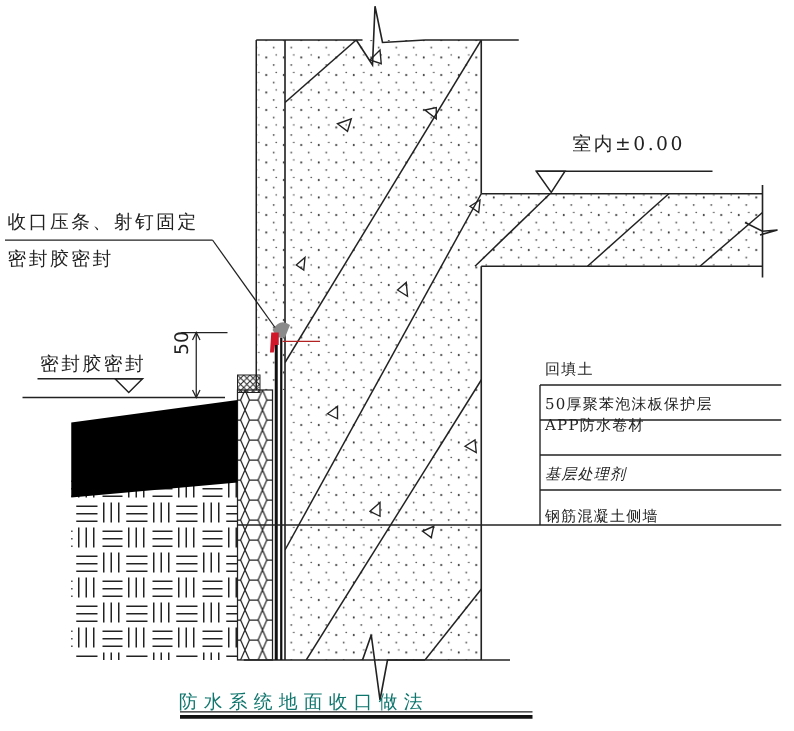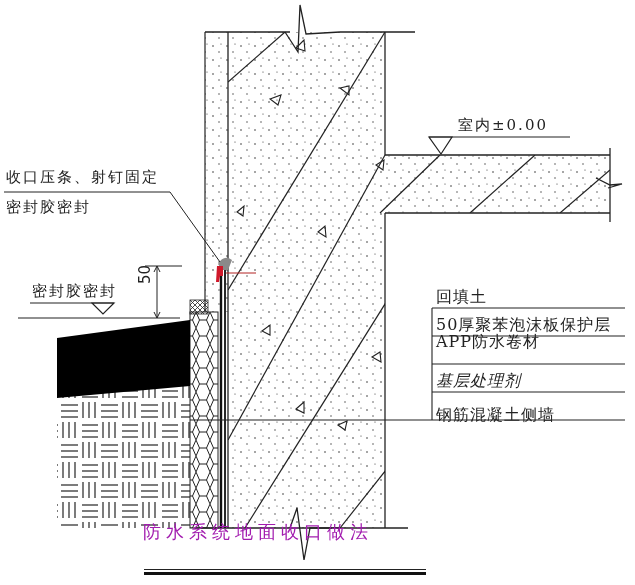--- a/index.html
+++ b/index.html
@@ -1,20 +1,20 @@
 <!DOCTYPE html>
 <html><head>
 <meta charset="utf-8">
 <style>
   html, body { margin: 0; padding: 0; background: #ffffff; }
   body { width: 635px; height: 585px; overflow: hidden; position: relative; font-family: "DejaVu Serif", "Liberation Serif", serif; }
   #canvas { position: absolute; left: 0; top: 0; width: 635px; height: 585px; }
   .lbl { position: absolute; color: #222; font-size: 15px; white-space: nowrap; line-height: 1; letter-spacing: 2px; }
-  .lbl.small { font-size: 16px; letter-spacing: 1px; }
-  .title { position: absolute; left: 143px; top: 520px; font-size: 18px; letter-spacing: 5px; color: #a21caf; white-space: nowrap; }
+  .lbl.small { font-size: 12px; letter-spacing: 1px; }
+  .title { position: absolute; left: 143px; top: 552px; font-size: 15px; letter-spacing: 5px; color: #0f766e; white-space: nowrap; }
   .title-rule1 { position: absolute; left: 144px; top: 569px; width: 282px; height: 1px; background: #222; }
   .title-rule2 { position: absolute; left: 144px; top: 572px; width: 282px; height: 3px; background: #111; }
   .dim-text { position: absolute; left: 136px; top: 284px; font-size: 15px; transform: rotate(-90deg); transform-origin: left top; color: #222; font-family: "DejaVu Sans", sans-serif; }
 </style>
 </head>
 <body>
 
 <svg id="canvas" viewBox="0 0 635 585" xmlns="http://www.w3.org/2000/svg">
   <defs>
     <pattern id="stipple" width="14" height="14" patternUnits="userSpaceOnUse">
@@ -142,21 +142,21 @@
   <g stroke="#222" stroke-width="1.1" fill="none">
     <line x1="432" y1="308" x2="625" y2="308"></line>
     <line x1="432" y1="336" x2="625" y2="336"></line>
     <line x1="432" y1="364" x2="625" y2="364"></line>
     <line x1="432" y1="392" x2="625" y2="392"></line>
     <line x1="190" y1="420" x2="625" y2="420"></line>
     <line x1="432" y1="308" x2="432" y2="420"></line>
   </g>
 </svg>
 
-<div class="lbl" style="left:458px; top:118px; font-family:'DejaVu Serif','Liberation Serif',serif;">室内±0.00</div>
+<div class="lbl" style="left:458px; top:108px; font-family:'DejaVu Serif','Liberation Serif',serif;">室内±0.00</div>
 <div class="lbl" style="left:6px; top:170px;">收口压条、射钉固定</div>
 <div class="lbl" style="left:6px; top:200px;">密封胶密封</div>
 <div class="lbl" style="left:32px; top:284px;">密封胶密封</div>
 <div class="dim-text">50</div>
 
 <div class="lbl small" style="left:436px; top:289px;">回填土</div>
 <div class="lbl small" style="left:436px; top:317px;text-align:right;">50厚聚苯泡沫板保护层</div>
 <div class="lbl small" style="left:436px; top:334px;">APP防水卷材</div>
 <div class="lbl small" style="left:436px; top:373px;font-style:italic;">基层处理剂</div>
 <div class="lbl small" style="left:436px; top:407px;">钢筋混凝土侧墙</div>

